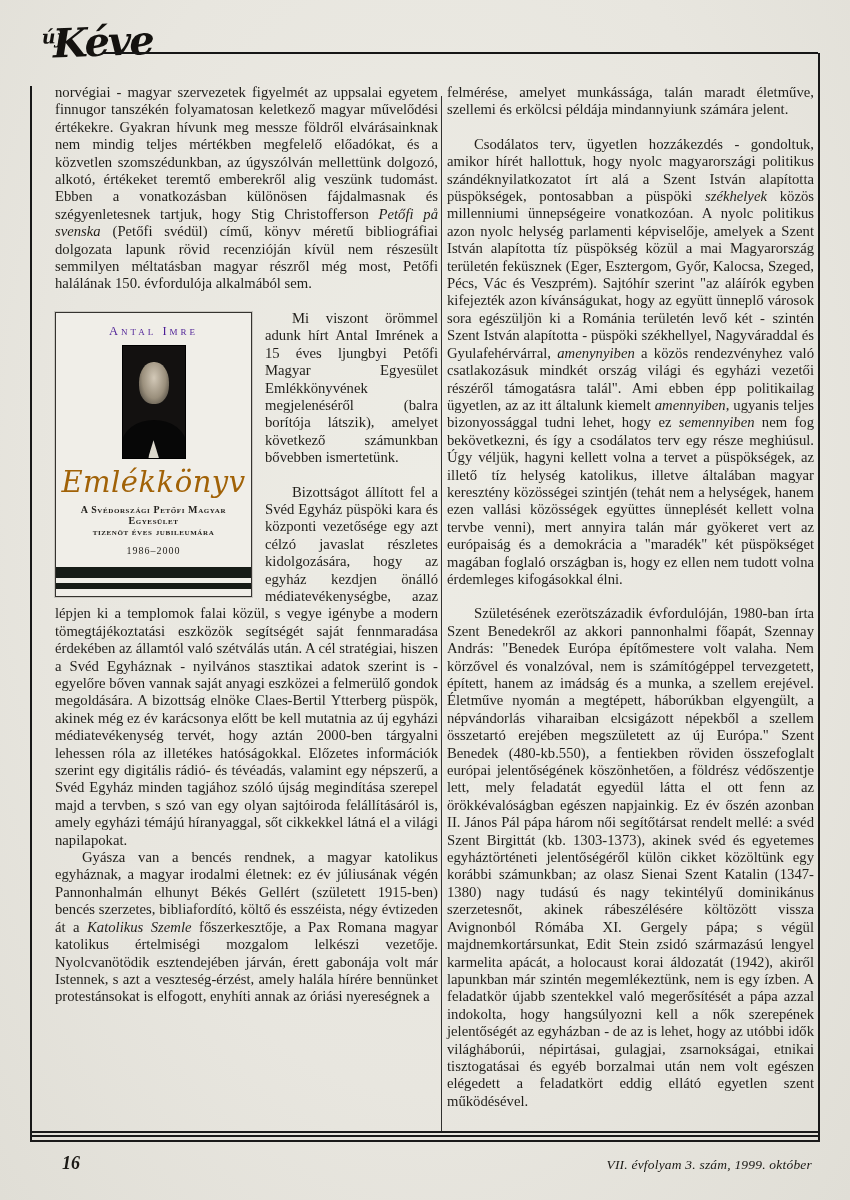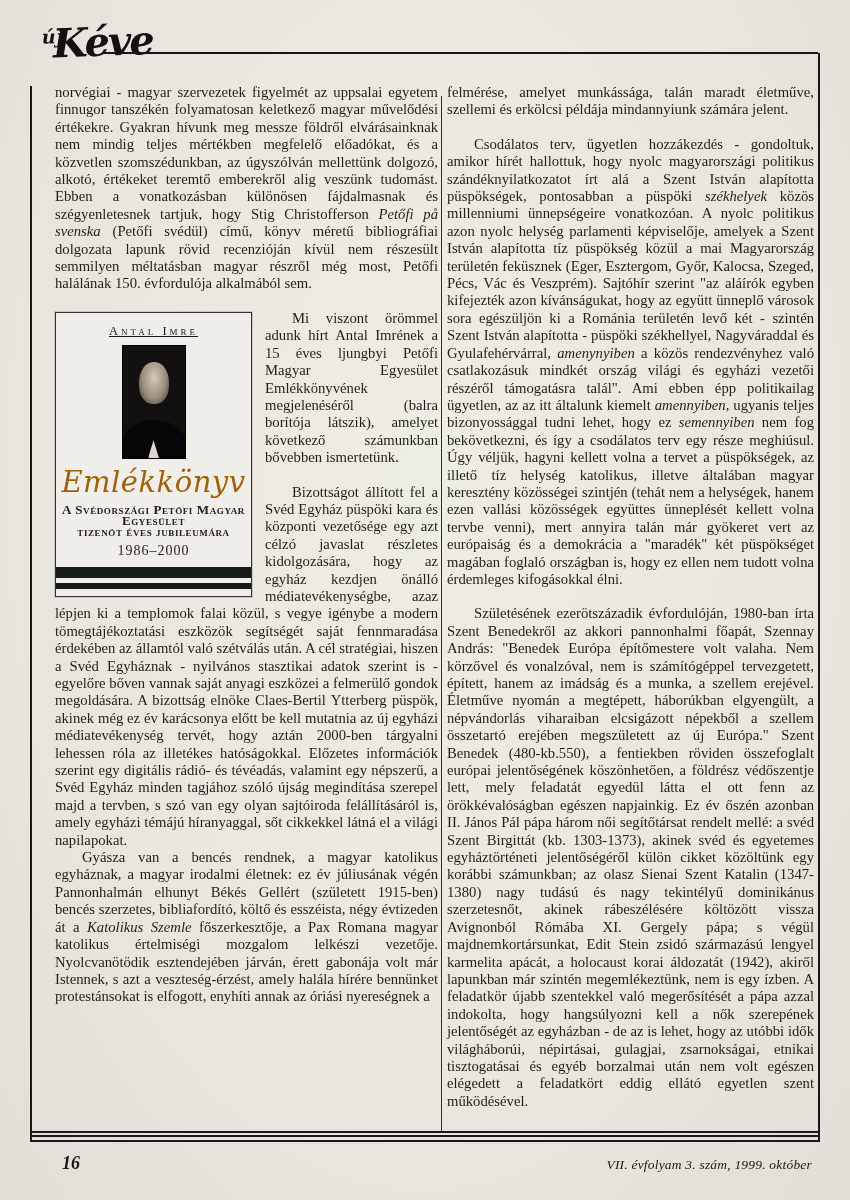--- a/index.html
+++ b/index.html
@@ -55,22 +55,21 @@
     border:1px solid #35332f;
     box-shadow:0 0 0 1px #c9c7c0;
     text-align:center;
     overflow:hidden;
     text-indent:0;
   }
   .cover-author {
     margin-top:10px;
     font-variant:small-caps;
     font-size:12.5px; letter-spacing:3px;
-    color:#0f172a;
-    text-decoration:underline;
+    color:#4c1d95;
   }
   .portrait {
     width:62px; height:112px;
     margin:5px auto 0;
     background:#131110;
     border:1px solid #000;
     position:relative; overflow:hidden;
   }
   .portrait .face {
     position:absolute; left:50%; top:16px; width:30px; height:42px;
@@ -93,24 +92,24 @@
     margin-top:7px;
     font-family:"DejaVu Serif", serif;
     font-style:italic;
     font-size:29px; line-height:32px;
     letter-spacing:0.5px;
     color:#a16207;
   }
   .cover-sub {
     margin-top:6px;
     font-variant:small-caps; font-weight:bold;
-    font-size:13px; line-height:11px; letter-spacing:0.6px;
+    font-size:10px; line-height:11px; letter-spacing:0.6px;
     color:#23211d;
   }
-  .cover-years { margin-top:5px; font-size:14px; letter-spacing:1px; }
+  .cover-years { margin-top:5px; font-size:10px; letter-spacing:1px; }
   .cover-bar { background:#171c17; margin:0 -1px; }
   .cover-bar.thick { height:11px; margin-top:7px; }
   .cover-bar.thin  { height:6px;  margin-top:5px; }
   .cover-pub {
     margin-top:10px;
     font-variant:small-caps; font-weight:bold;
     font-size:9.5px; letter-spacing:1.2px;
     color:#23211d;
   }
 

